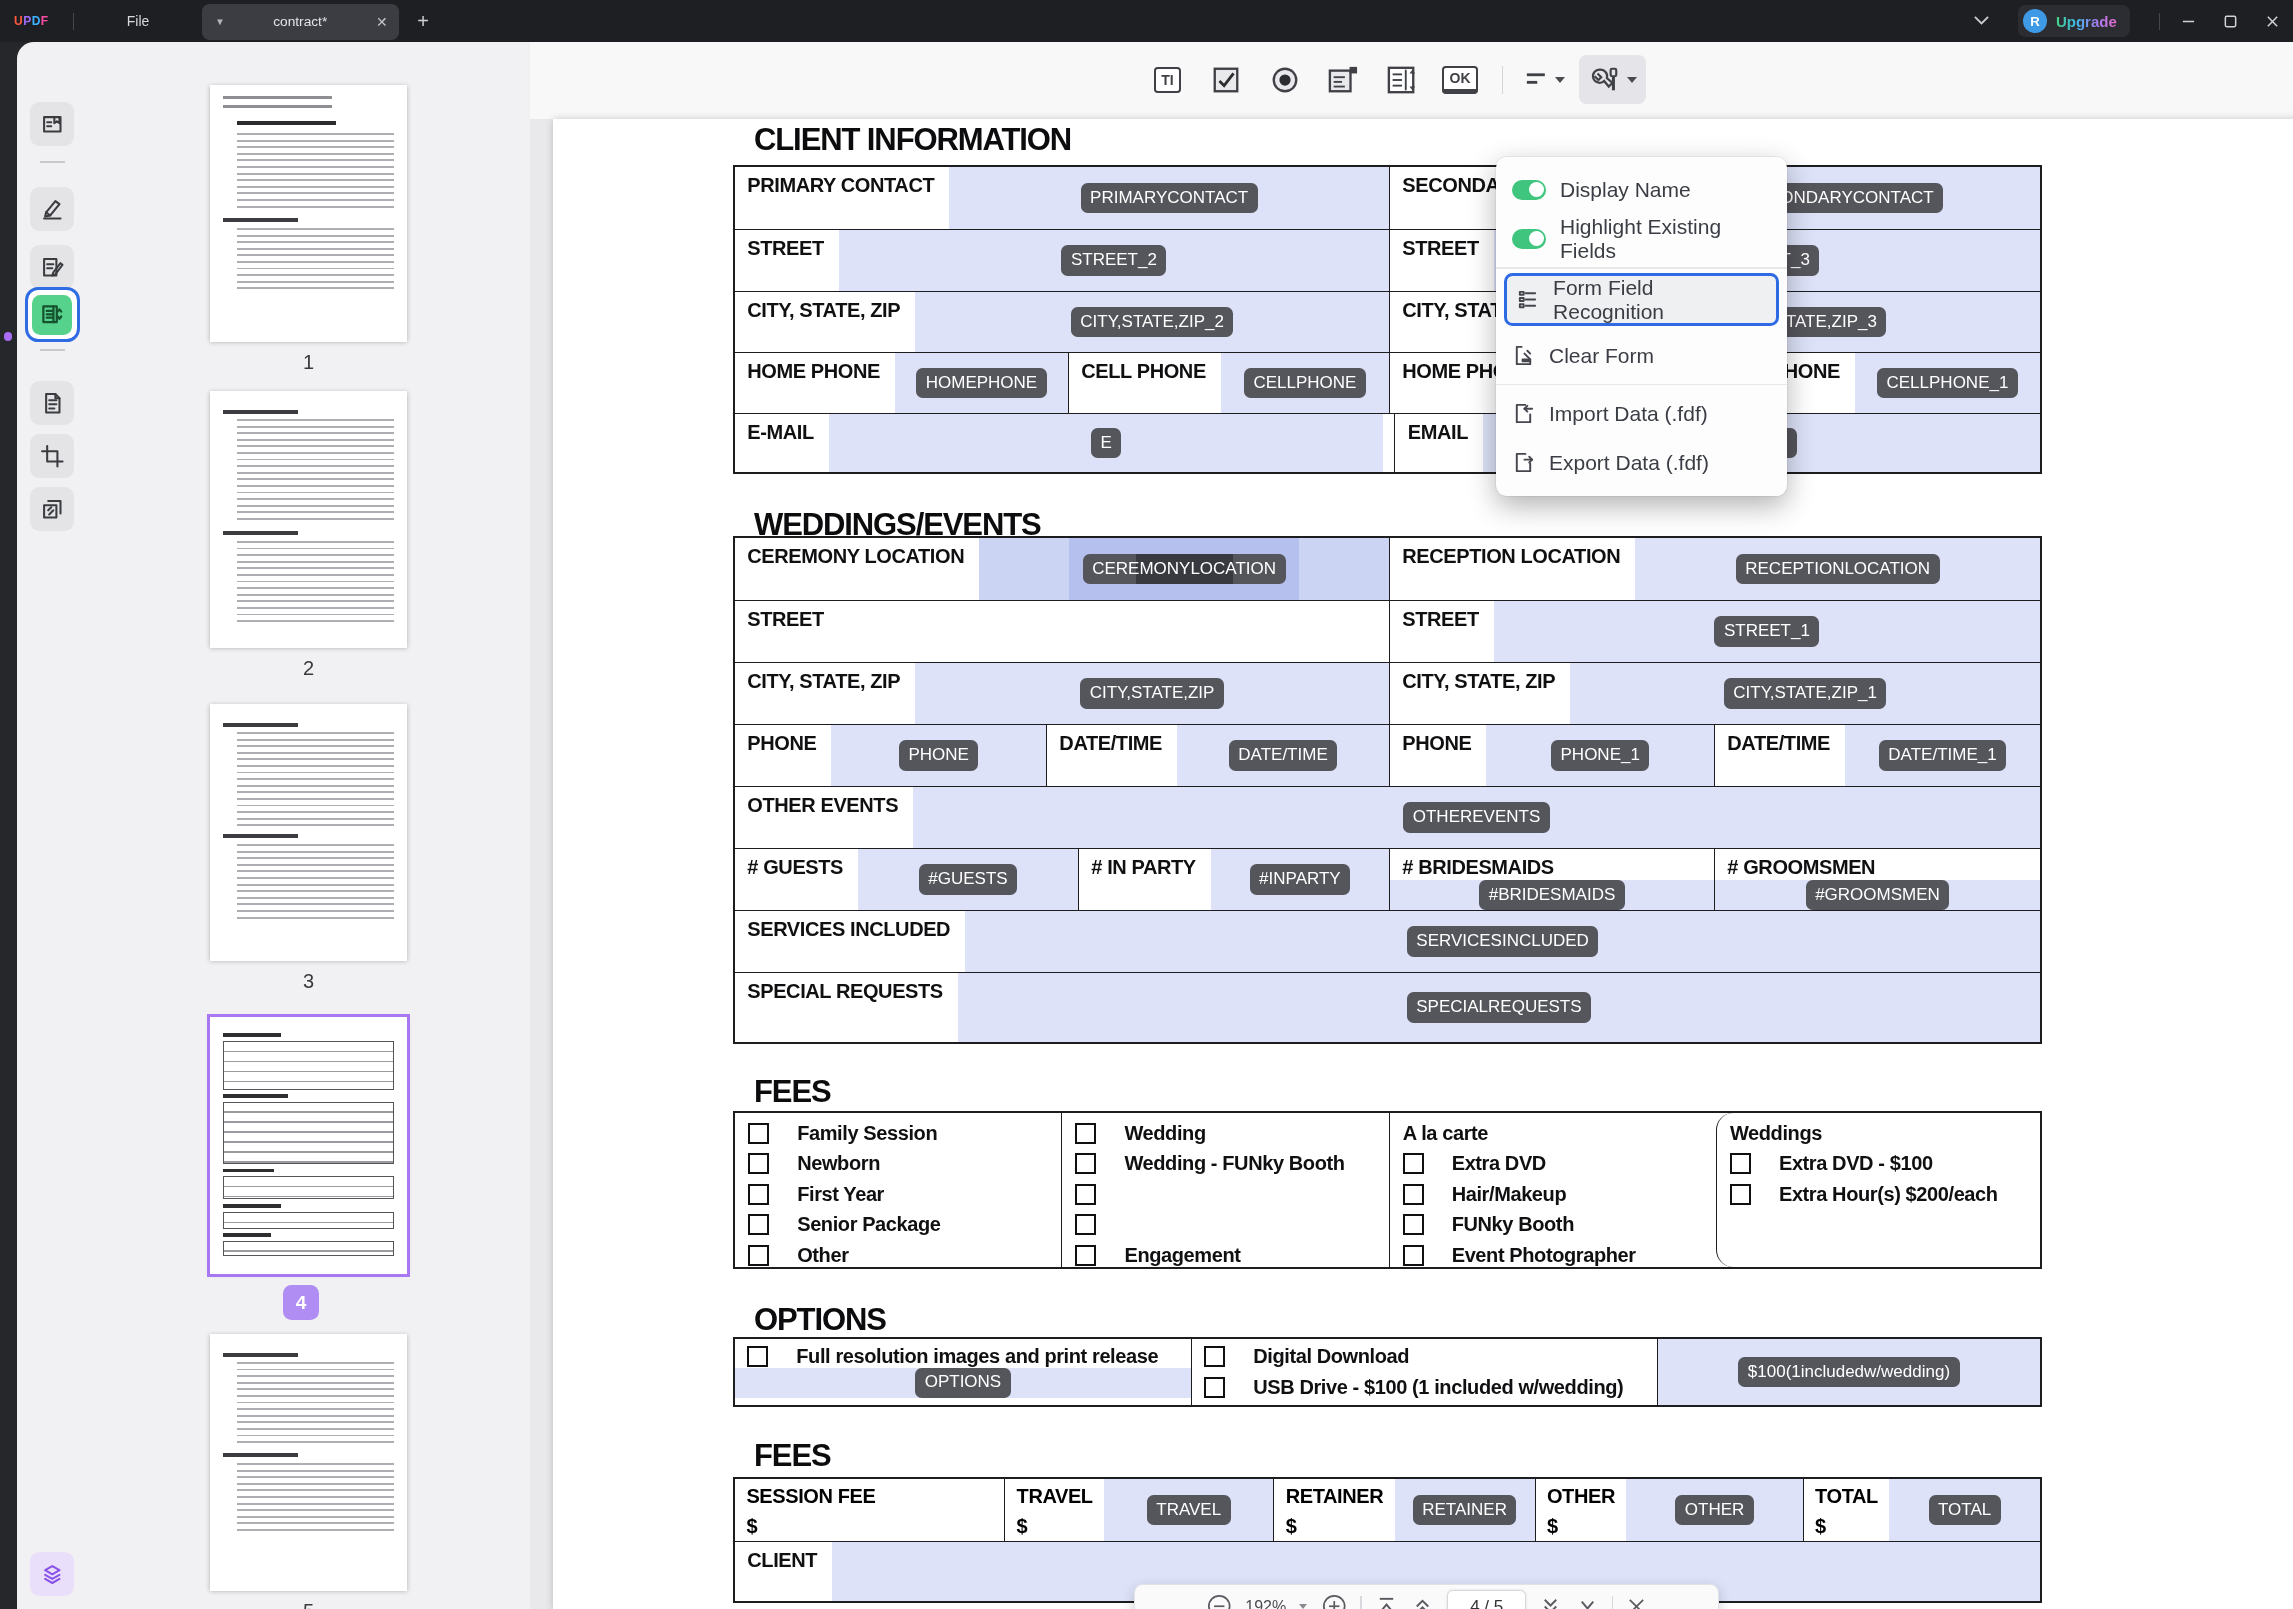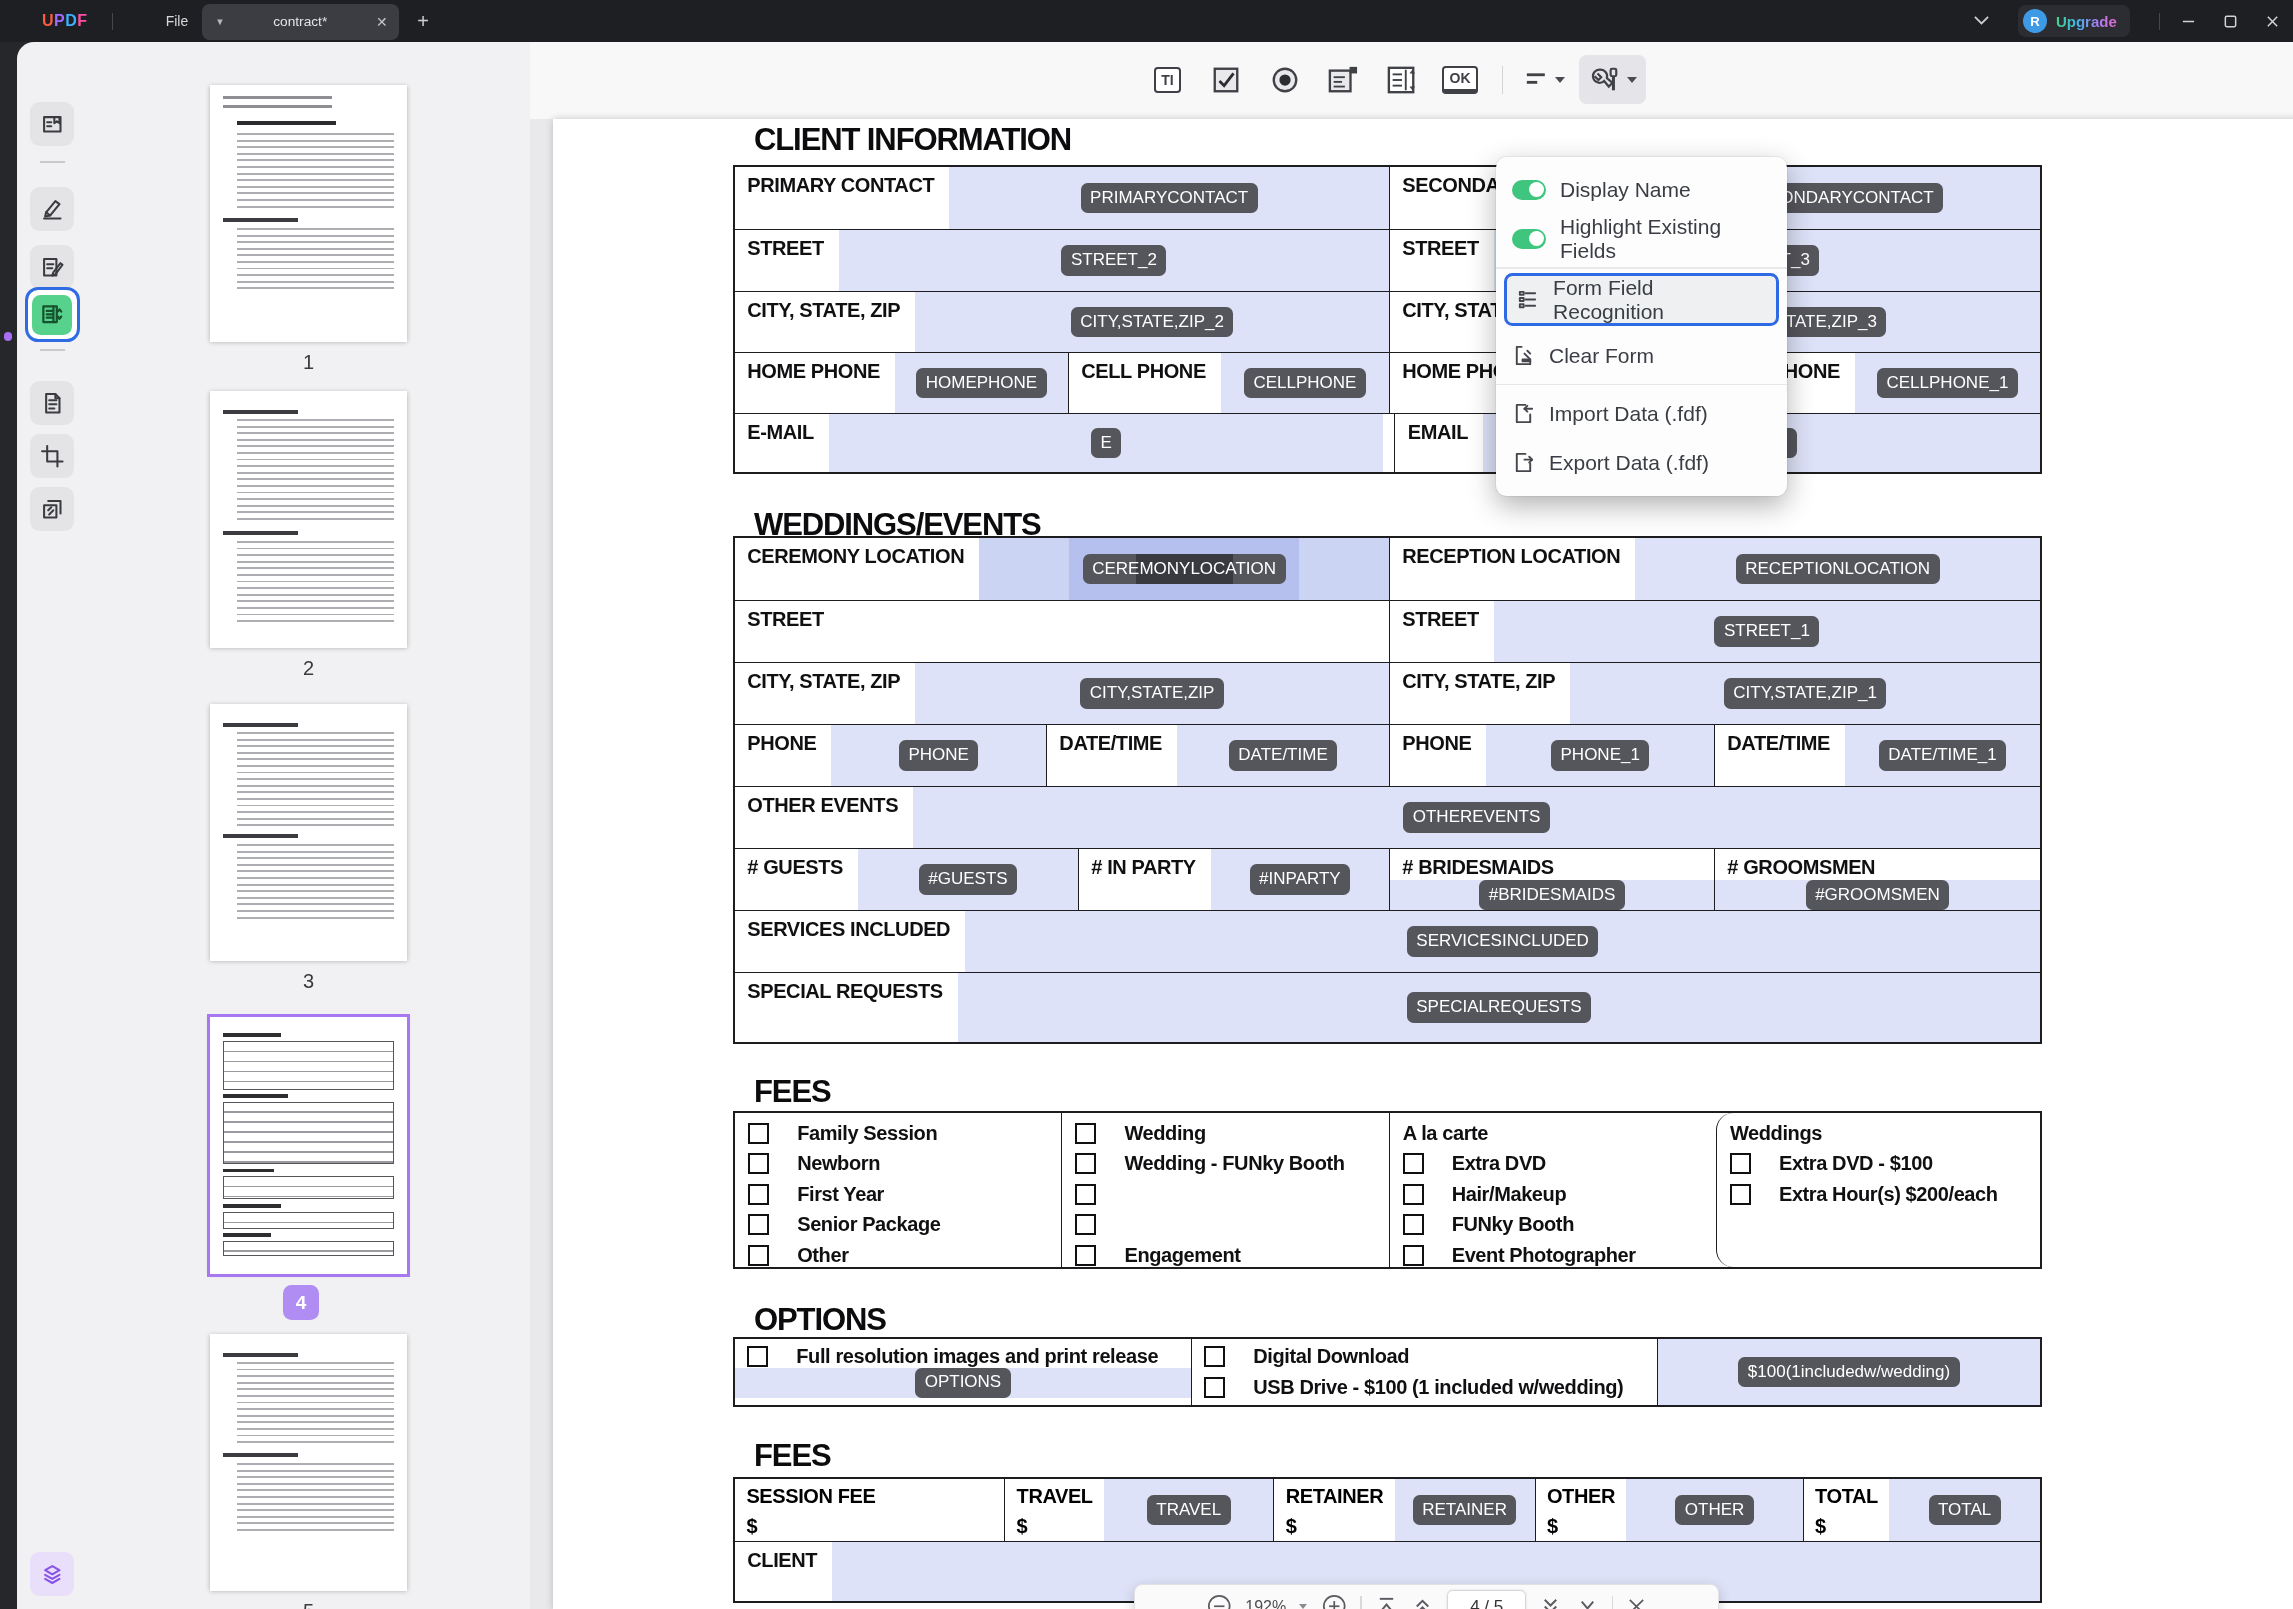--- a/index.html
+++ b/index.html
@@ -2,21 +2,21 @@
 <html style="font-size:15px"><head>
 <meta charset="utf-8">
 <style>
   * { margin:0; padding:0; box-sizing:border-box; }
   html,body { width:2293px; height:1610px; overflow:hidden;
     font-family:"Liberation Sans", sans-serif; background:#26272b; }
 
   
   #titlebar { position:absolute; left:0; top:0; width:2293px; height:42px; background:#1e1f23;
     display:flex; align-items:center; color:#d7d8db; font-size:14px; }
-  #logo { margin-left:42px; font-weight:bold; font-size:16px; letter-spacing:0.5px; }
+  #logo { margin-left:14px; font-weight:bold; font-size:12px; letter-spacing:0.5px; }
   #logo span { font-weight:800; }
   .tb-divider { width:0.9px; height:17px; background:#46474c; margin:0 24.6px; }
   .tb-menu { padding:0 28px; height:42px; display:flex; align-items:center; cursor:default; }
   #tab { position:absolute; left:202px; top:3.8px; width:197px; height:36px; background:#3c3d42;
     border-radius:7.6px; display:flex; align-items:center; color:#e3e4e7; }
   #tab .tab-caret { margin-left:13.2px; font-size:9.5px; color:#b6b7ba; }
   #tab .tab-title { flex:1; text-align:center; font-size:13.7px; }
   #tab .tab-close { margin-right:11.4px; font-size:14px; color:#c3c4c7; }
   #newtab { position:absolute; left:409px; top:7.6px; width:28px; height:28px; display:flex;
     align-items:center; justify-content:center; font-size:20px; color:#cfd0d3; }

